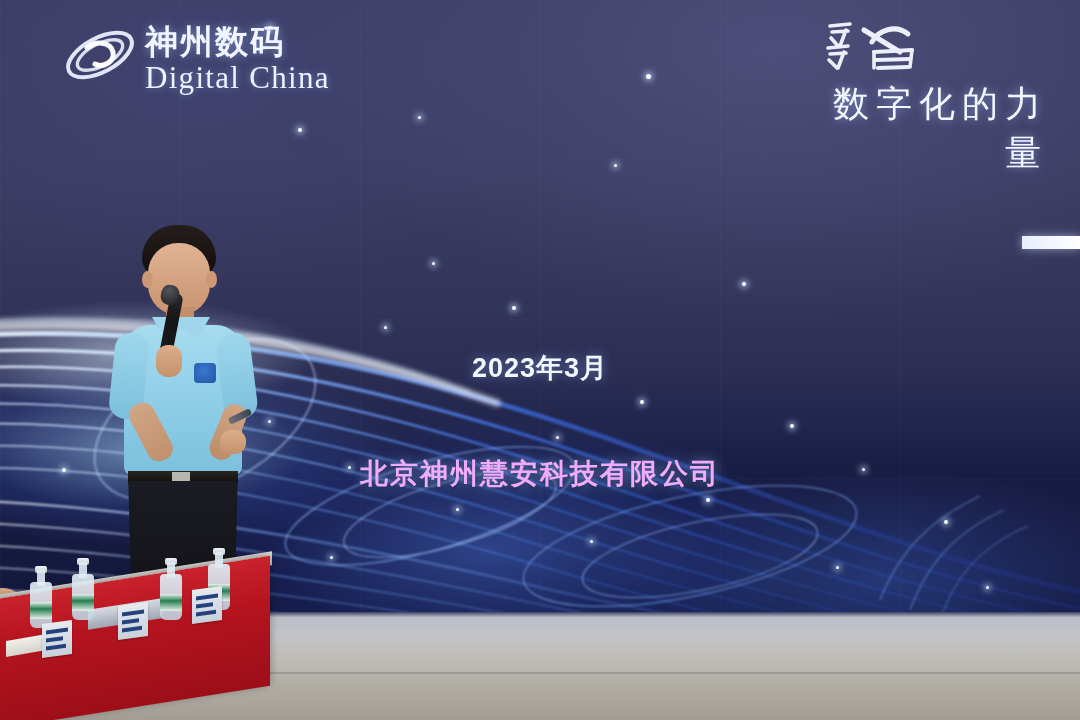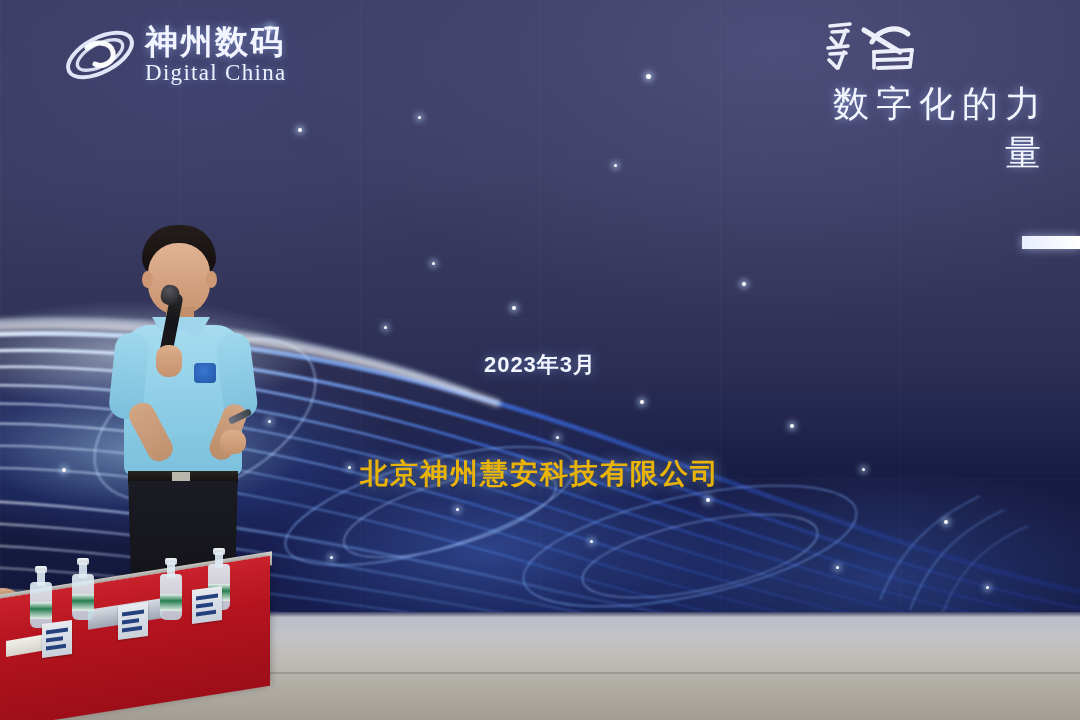--- a/index.html
+++ b/index.html
@@ -46,41 +46,41 @@
 
   
   .dot{position:absolute;border-radius:50%;background:#fff;pointer-events:none;}
   .dot.soft{box-shadow:0 0 6px 2px rgba(190,220,255,.75);}
 
   
   .dc-logo{position:absolute;left:61px;top:22px;width:270px;height:68px;}
   .dc-mark{position:absolute;left:0;top:2px;width:78px;height:62px;}
   .dc-cn{position:absolute;left:84px;top:-2px;font-size:33px;letter-spacing:2px;color:#f2f4ff;
     font-weight:700;text-shadow:0 0 9px rgba(160,190,255,.55);}
-  .dc-en{position:absolute;left:84px;top:38px;font-size:23px;letter-spacing:1.3px;color:#eef1ff;
+  .dc-en{position:absolute;left:84px;top:38px;font-size:31px;letter-spacing:1.3px;color:#eef1ff;
     font-family:"Liberation Serif","DejaVu Serif",serif;text-shadow:0 0 7px rgba(150,185,255,.5);}
 
   .ju-logo{position:absolute;right:20px;top:14px;width:250px;height:100px;text-align:right;}
   .ju-cal{position:absolute;right:120px;top:2px;width:120px;height:62px;}
   .ju-tag{position:absolute;right:12px;top:66px;font-size:36px;letter-spacing:7px;color:#f4f6ff;
     font-weight:400;text-shadow:0 0 10px rgba(160,190,255,.6);}
 
   .main-title{
     position:absolute;left:0;top:186px;width:1080px;text-align:center;
     font-size:44px;font-weight:700;letter-spacing:2px;color:#ffffff;
     text-shadow:0 0 14px rgba(150,190,255,.55), 0 2px 4px rgba(0,0,10,.6);
   }
   .subtitle-date{
     position:absolute;left:0;top:350px;width:1080px;text-align:center;
-    font-size:22px;font-weight:700;letter-spacing:1px;color:#f4f7ff;
+    font-size:27px;font-weight:700;letter-spacing:1px;color:#f4f7ff;
     text-shadow:0 0 11px rgba(150,190,255,.5);
   }
   .subtitle-org{
     position:absolute;left:0;top:455px;width:1080px;text-align:center;
-    font-size:28px;font-weight:700;letter-spacing:2px;color:#eab308;
+    font-size:28px;font-weight:700;letter-spacing:2px;color:#f0abfc;
     text-shadow:0 0 13px rgba(150,200,255,.65), 0 2px 4px rgba(0,0,20,.5);
   }
   .edge-bar{position:absolute;right:0;top:236px;width:58px;height:13px;
     background:linear-gradient(90deg,#e8edff,#ffffff);box-shadow:0 0 10px rgba(200,220,255,.6);}
 
   
   .floor{
     position:absolute;left:0;top:612px;width:1080px;height:108px;
     background:linear-gradient(180deg,#b9bcc6 0%,#c3c4c8 22%,#bdbab4 48%,#b0aca4 70%,#a39e95 100%);
   }

